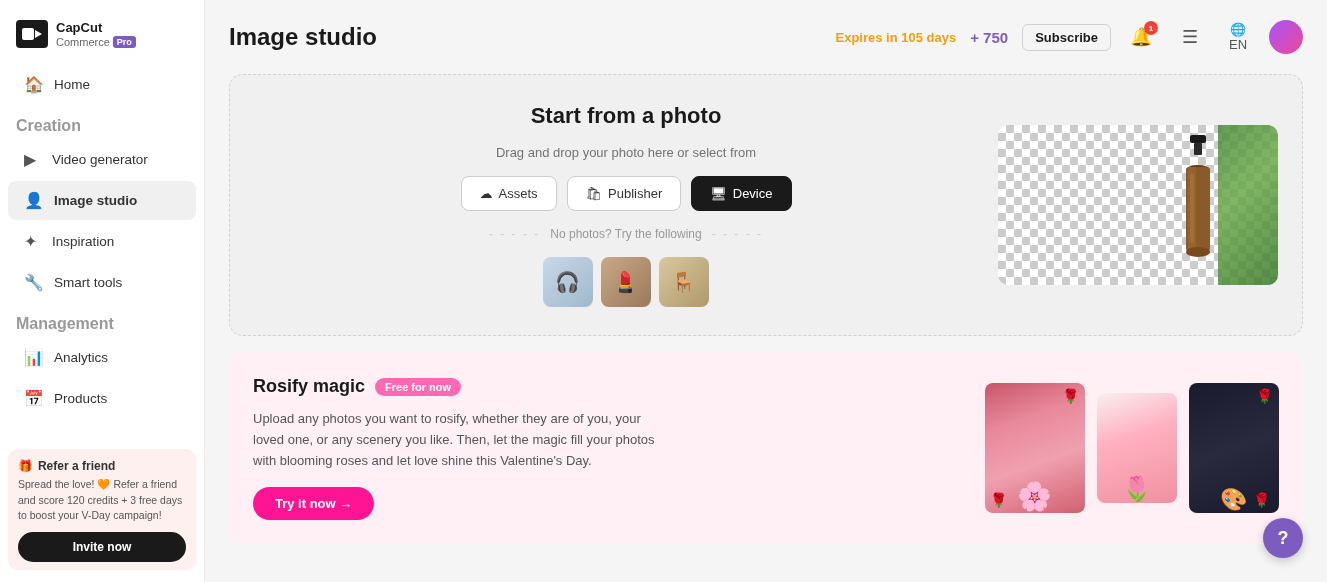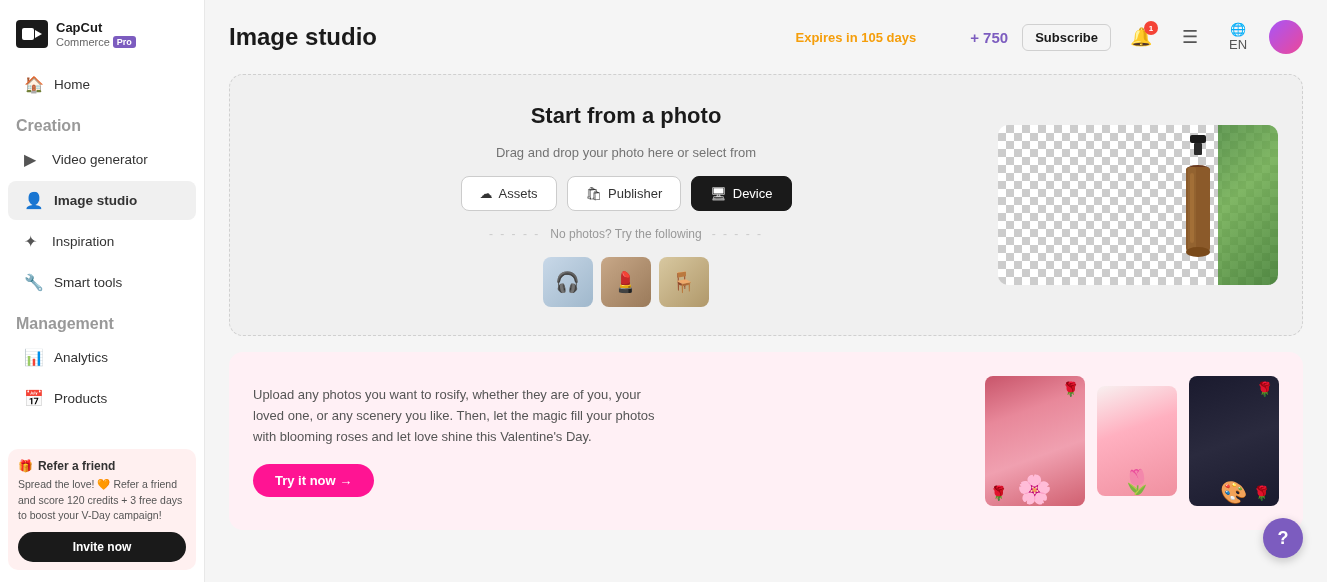--- a/index.html
+++ b/index.html
@@ -118,21 +118,20 @@
       gap: 14px;
     }
     .expires-text { color: #f59e0b; font-size: 13px; font-weight: 600; }
     .credits-badge {
       display: flex;
       align-items: center;
       gap: 4px;
       font-size: 13px;
       font-weight: 600;
       color: #1a1a1a;
-      margin-left: 40px;
     }
     .credits-plus { color: #7c5cbf; font-size: 15px; }
     .subscribe-btn {
       background: transparent;
       border: 1.5px solid #d0d0d0;
       border-radius: 6px;
       padding: 5px 12px;
       font-size: 13px;
       font-weight: 600;
       cursor: pointer;
@@ -506,20 +505,24 @@
 
           <rect x="22" y="38" width="4" height="70" rx="2" fill="#c88a4a" opacity="0.3"></rect>
         </svg>
       </div>
       <div class="green-overlay"></div>
     </div>
   </div>
 
   <div class="rosify-section">
     <div class="rosify-left">
+      <div class="rosify-header">
+        <h3 class="rosify-title">Rosify magic</h3>
+        <span class="free-badge">Free for now</span>
+      </div>
       <p class="rosify-desc">Upload any photos you want to rosify, whether they are of you, your loved one, or any scenery you like. Then, let the magic fill your photos with blooming roses and let love shine this Valentine's Day.</p>
       <button class="try-btn">Try it now →</button>
     </div>
     <div class="rosify-images">
       <div class="rosify-img rosify-img-1">
         <div class="img-roses-person">🌸</div>
         <span class="rose-decoration" style="top:5px;right:5px">🌹</span>
         <span class="rose-decoration" style="bottom:5px;left:5px">🌹</span>
       </div>
       <div class="rosify-img rosify-img-2">

